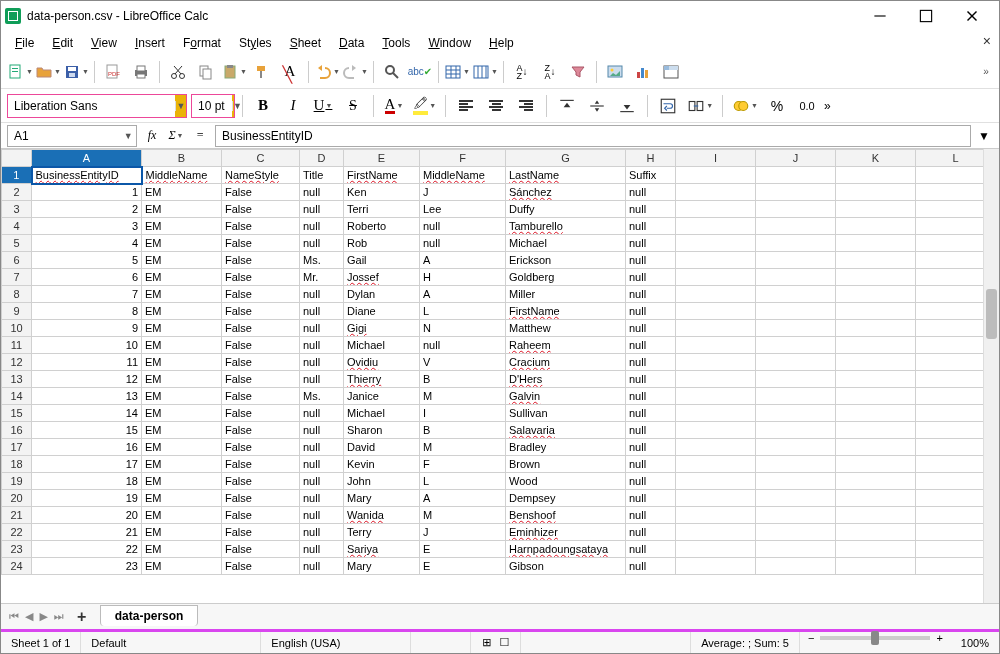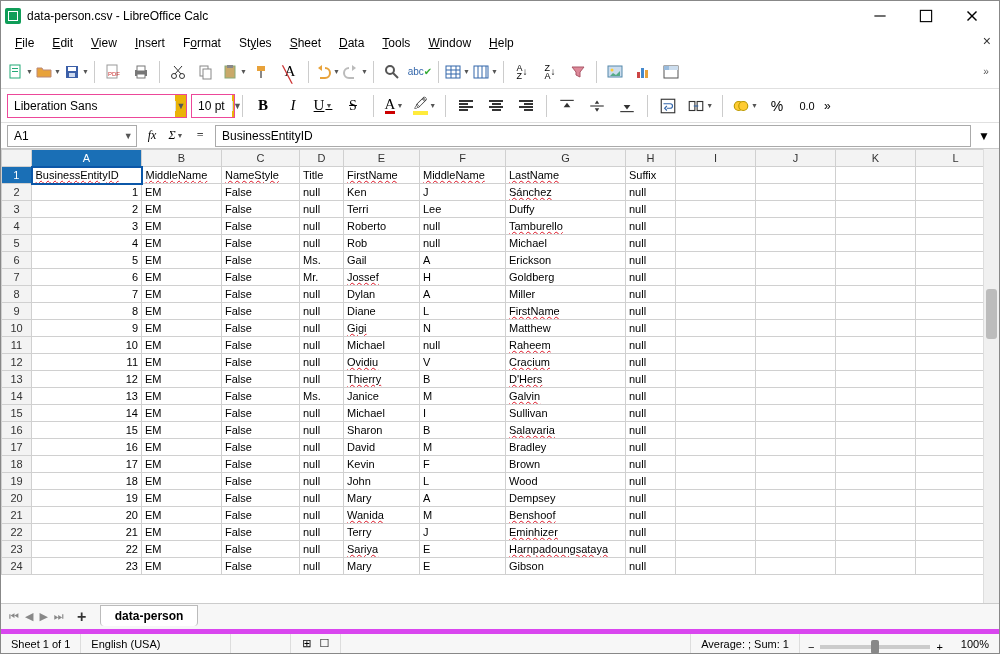--- a/index.html
+++ b/index.html
@@ -60,21 +60,21 @@
 table.grid th.active-row { background: #1a6fb6; color: #fff; }
 table.grid td.active-cell { border: 2px solid #0b57a8; }
 .squiggle { text-decoration: wavy underline #d12; text-decoration-thickness: 1px; }
 .vscroll { width: 16px; background: #f0f0f0; border-left: 1px solid #ddd; position: relative; }
 .vscroll .thumb { position: absolute; left: 2px; right: 2px; top: 140px; height: 50px; background: #bcbcbc; border-radius: 3px; }
 .tabs-row { height: 26px; display: flex; align-items: center; border-top: 1px solid #ccc; background: #f7f7f7; }
 .tabs-nav { display: flex; gap: 6px; padding: 0 8px; color: #888; }
 .tabs-nav span { cursor: default; font-size: 11px; }
 .tab-add { width: 20px; text-align: center; font-weight: bold; font-size: 16px; color: #333; }
 .sheet-tab { padding: 3px 14px; border: 1px solid #bbb; border-bottom: none; background: #fff; font-size: 12px; font-weight: bold; margin-left: 8px; border-radius: 0 0 4px 4px; transform: translateY(-1px); }
-.statusbar { height: 24px; display: flex; align-items: flex-end; border-top: 5px solid #d946ef; background: #f7f7f7; font-size: 11px; }
+.statusbar { height: 24px; display: flex; align-items: flex-start; border-top: 3px solid #d946ef; background: #f7f7f7; font-size: 11px; }
 .statusbar .cell { padding: 0 10px; border-right: 1px solid #ddd; height: 100%; display: flex; align-items: center; }
 .statusbar .spacer { flex: 1; }
 .zoom-slider { display: flex; align-items: center; gap: 6px; padding: 0 8px; }
 .zoom-track { width: 110px; height: 4px; background: #ccc; position: relative; }
 .zoom-track .tick { position: absolute; left: 50%; top: -3px; width: 1px; height: 10px; background: #888; }
 .zoom-track .handle { position: absolute; left: 50%; top: -5px; width: 8px; height: 14px; background: #888; transform: translateX(-50%); border-radius: 2px;}
 svg.icon { width: 18px; height: 18px; }
 .align-box { width:14px; height:12px; display:flex; flex-direction:column; justify-content:space-between; }
 .align-box span { display:block; height:2px; background:#333;}
 </style>
@@ -779,28 +779,29 @@
       <span>◀</span>
       <span>▶</span>
       <span>⏭</span>
     </div>
     <div class="tab-add">+</div>
     <div class="sheet-tab">data-person</div>
   </div>
 
   <div class="statusbar">
     <div class="cell">Sheet 1 of 1</div>
+    <div class="cell" style="width:180px">Default</div>
     <div class="cell" style="width:150px">English (USA)</div>
     <div class="cell" style="width:60px"></div>
     <div class="cell" style="width:50px;justify-content:center;gap:8px">
         <span>⊞</span>
         <span>☐</span>
       </div>
     <div class="spacer"></div>
-    <div class="cell" style="border-left:1px solid #ddd">Average: ; Sum: 1</div>
+    <div class="cell" style="border-left:1px solid #ddd">Average: ; Sum: 5</div>
     <div class="zoom-slider">
       <span>−</span>
       <div class="zoom-track">
           <div class="tick"></div>
           <div class="handle"></div>
         </div>
       <span>+</span>
     </div>
     <div class="cell" style="border:none">100%</div>
   </div>

